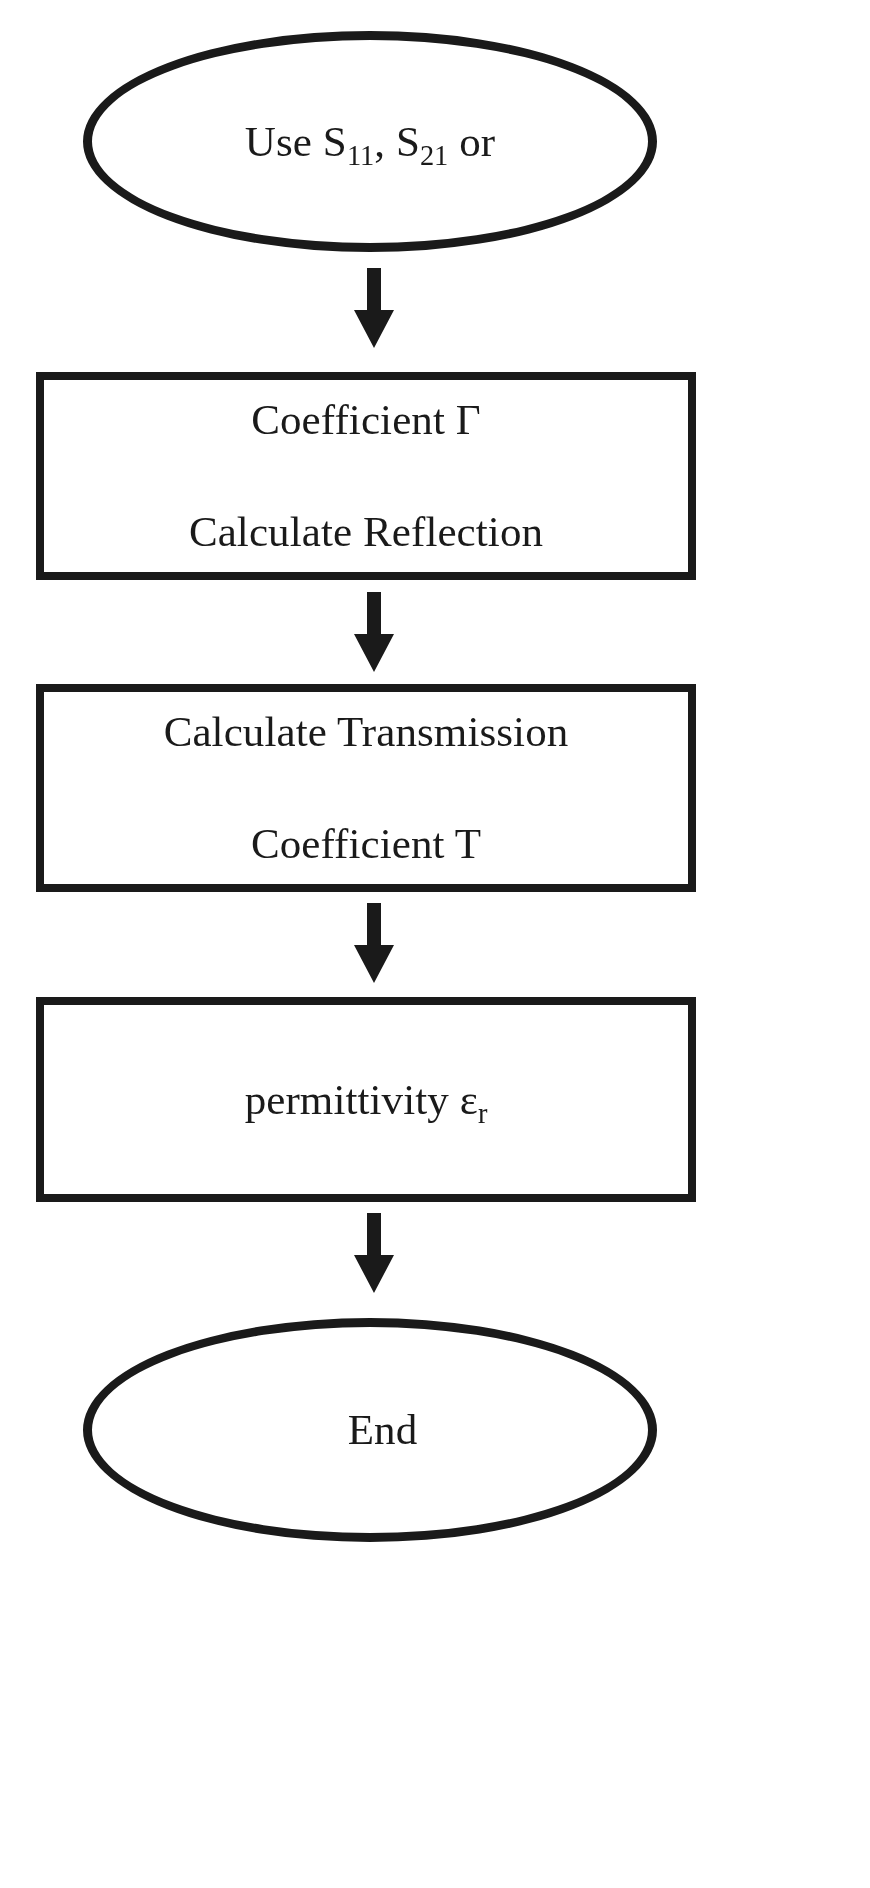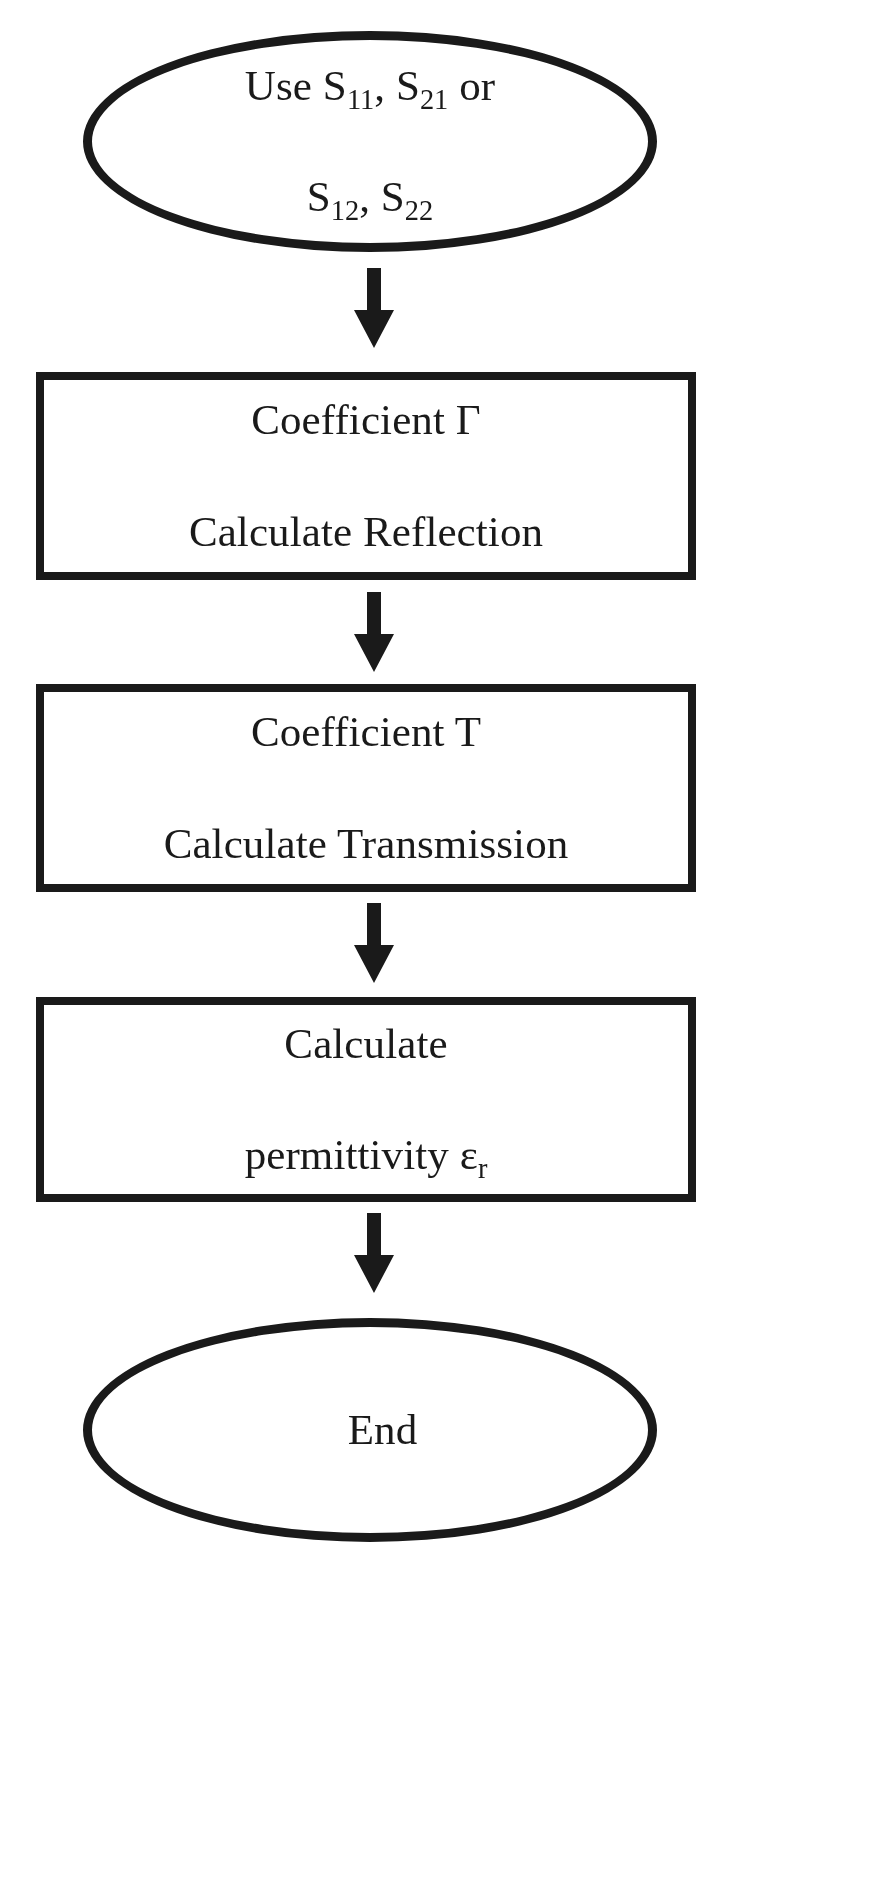--- a/index.html
+++ b/index.html
@@ -112,21 +112,20 @@
   #node-end .node-text { font-size: 43px; margin-left: 25px; }
 </style>
 </head>
 <body>
 
 <div id="flow-root">
 
   <div class="node terminator" id="node-start">
     <div class="node-text">
       <span class="line"><span>Use S</span><sub>11</sub><span>, S</span><sub>21</sub><span> or</span></span>
-      <span class="line"><span>S</span><sub>12</sub><span>, S</span><sub>22</sub></span>
     </div>
   </div>
 
   <div class="arrow" id="arrow-1">
     <svg width="44" height="80" viewBox="0 0 44 80" aria-hidden="true">
       <polygon points="15,0 29,0 29,42 42,42 22,80 2,42 15,42" fill="#1a1a1a"></polygon>
     </svg>
   </div>
 
   <div class="node process" id="node-reflection">
@@ -137,34 +136,33 @@
   </div>
 
   <div class="arrow" id="arrow-2">
     <svg width="44" height="80" viewBox="0 0 44 80" aria-hidden="true">
       <polygon points="15,0 29,0 29,42 42,42 22,80 2,42 15,42" fill="#1a1a1a"></polygon>
     </svg>
   </div>
 
   <div class="node process" id="node-transmission">
     <div class="node-text">
+      <span class="line">Calculate Transmission</span>
       <span class="line">Coefficient T</span>
-      <span class="line">Calculate Transmission</span>
     </div>
   </div>
 
   <div class="arrow" id="arrow-3">
     <svg width="44" height="80" viewBox="0 0 44 80" aria-hidden="true">
       <polygon points="15,0 29,0 29,42 42,42 22,80 2,42 15,42" fill="#1a1a1a"></polygon>
     </svg>
   </div>
 
   <div class="node process" id="node-permittivity">
     <div class="node-text">
-      <span class="line">Calculate</span>
       <span class="line"><span>permittivity ε</span><sub>r</sub></span>
     </div>
   </div>
 
   <div class="arrow" id="arrow-4">
     <svg width="44" height="80" viewBox="0 0 44 80" aria-hidden="true">
       <polygon points="15,0 29,0 29,42 42,42 22,80 2,42 15,42" fill="#1a1a1a"></polygon>
     </svg>
   </div>
 

